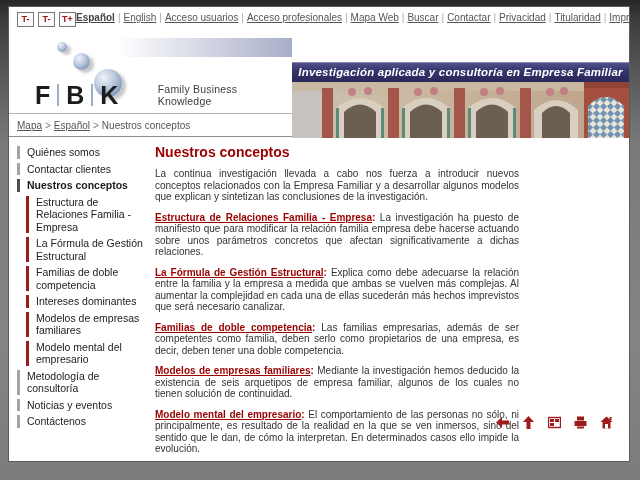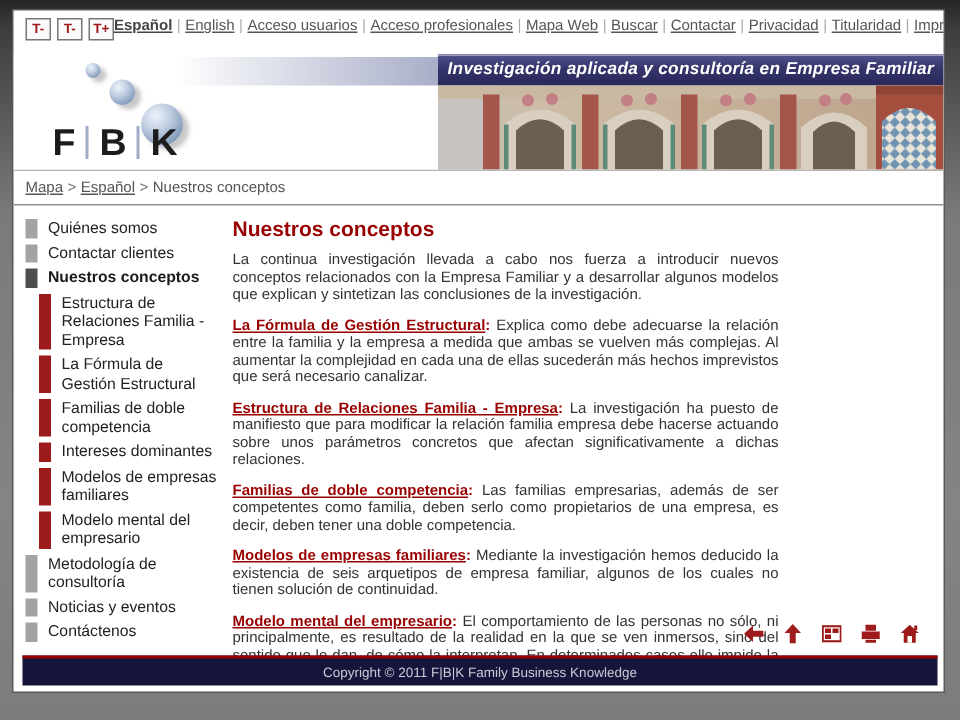--- a/index.html
+++ b/index.html
@@ -30,36 +30,36 @@
           background:radial-gradient(circle at 35% 30%, #eef2f9 0%, #c3d0e3 35%, #8aa0bf 72%, #62799e 100%);
           box-shadow:4px 3px 3px rgba(130,130,130,.45);}
   .s1{width:10px;height:10px;left:48px;top:6px;}
   .s2{width:17px;height:17px;left:64px;top:17px;}
   .s3{width:28px;height:28px;left:85px;top:33px;}
   .logo-row{position:absolute;left:26px;bottom:5px;display:flex;align-items:center;cursor:pointer;}
   .logo-letter{font-size:25px;font-weight:bold;color:#1c1c1c;line-height:26px;}
   .logo-bar{display:inline-block;width:2px;height:22px;background:#9fadc7;margin:0 7px;}
   .logo-gap{display:inline-block;width:40px;}
   .tagline{font-size:10.5px;color:#3c3c3c;letter-spacing:.2px;}
-  .header-right{width:337px;display:flex;flex-direction:column;}
+  .header-right{width:337px;display:flex;flex-direction:column;margin-top:26px;}
   .banner-bar{height:20px;background:linear-gradient(180deg,#50508a 0%,#34346b 45%,#28285a 100%);
               border-top:1px solid #8b8bb0;color:#fff;font-size:11.5px;font-weight:bold;font-style:italic;
               text-align:center;line-height:19px;letter-spacing:.2px;}
   .banner-photo{flex:1;line-height:0;}
   .banner-photo svg{width:337px;height:56px;}
   
   .breadcrumb{padding:6px 8px 3px 8px;font-size:10px;color:#555;}
   .breadcrumb a{color:#555;text-decoration:underline;cursor:pointer;}
   .breadcrumb span.sep{margin:0 3px;color:#777;}
   .rule{border-top:1px solid #8f8f8f;margin:2px 0 0 0;}
   
   .main{display:flex;align-items:flex-start;}
   .sidebar{width:138px;padding:9px 0 0 8px;box-sizing:border-box;}
   .sidebar ul{list-style:none;margin:0;padding:0;font-size:10.5px;color:#222;}
-  .sidebar li{margin:0 0 4px 0;padding:0 0 0 7px;border-left:8px solid #a3a3a3;line-height:12.5px;cursor:pointer;}
+  .sidebar li{margin:0 0 4px 0;padding:0 0 0 7px;border-left:3px solid #a3a3a3;line-height:12.5px;cursor:pointer;}
   .sidebar li.active{font-weight:bold;border-left-color:#4e4e4e;color:#1a1a1a;}
   .sidebar li.sub{margin-left:9px;border-left-color:#9e1b1b;}
   .content{width:372px;padding:7px 0 0 8px;box-sizing:border-box;}
   .content h1{font-size:14px;font-weight:bold;color:#990000;margin:0 0 8px 0;}
   .content p{font-size:10px;line-height:11.5px;color:#333;text-align:justify;margin:0 0 9px 0;}
   .sec-head{font-weight:bold;color:#990000;text-decoration:underline;cursor:pointer;}
   .sec-colon{font-weight:bold;color:#990000;}
   
   .pager{position:absolute;right:16px;bottom:32px;display:flex;gap:13px;}
   .pager .pic{width:13px;height:13px;cursor:pointer;}
@@ -91,20 +91,21 @@
       <div class="sphere s1"></div>
       <div class="sphere s2"></div>
       <div class="sphere s3"></div>
       <div class="logo-row">
         <span class="logo-letter">F</span>
         <span class="logo-bar"></span>
         <span class="logo-letter">B</span>
         <span class="logo-bar"></span>
         <span class="logo-letter">K</span>
         <span class="logo-gap"></span>
+        <span class="tagline">Family Business Knowledge</span>
       </div>
     </div>
     <div class="header-right">
       <div class="banner-bar">Investigación aplicada y consultoría en Empresa Familiar</div>
       <div class="banner-photo">
         <svg viewBox="0 0 337 56" preserveAspectRatio="none">
           <defs>
             <linearGradient id="pg" x1="0" y1="0" x2="1" y2="0">
               <stop offset="0" stop-color="#c3bfb9"></stop>
               <stop offset="0.2" stop-color="#cdbda6"></stop>
@@ -181,23 +182,23 @@
         <li>Noticias y eventos</li>
         <li>Contáctenos</li>
 
       </ul>
     </div>
 
     <div class="content">
       <h1>Nuestros conceptos</h1>
       <p>La continua investigación llevada a cabo nos fuerza a introducir nuevos conceptos relacionados con la Empresa Familiar y a desarrollar algunos modelos que explican y sintetizan las conclusiones de la investigación.</p>
 
+      <p><span class="sec-head">Estructura de Relaciones Familia - Empresa</span><span class="sec-colon">:</span> <span>La investigación ha puesto de manifiesto que para modificar la relación familia empresa debe hacerse actuando sobre unos parámetros concretos que afectan significativamente a dichas relaciones.</span></p>
+
       <p><span class="sec-head">La Fórmula de Gestión Estructural</span><span class="sec-colon">:</span> <span>Explica como debe adecuarse la relación entre la familia y la empresa a medida que ambas se vuelven más complejas. Al aumentar la complejidad en cada una de ellas sucederán más hechos imprevistos que será necesario canalizar.</span></p>
-
-      <p><span class="sec-head">Estructura de Relaciones Familia - Empresa</span><span class="sec-colon">:</span> <span>La investigación ha puesto de manifiesto que para modificar la relación familia empresa debe hacerse actuando sobre unos parámetros concretos que afectan significativamente a dichas relaciones.</span></p>
 
       <p><span class="sec-head">Familias de doble competencia</span><span class="sec-colon">:</span> <span>Las familias empresarias, además de ser competentes como familia, deben serlo como propietarios de una empresa, es decir, deben tener una doble competencia.</span></p>
 
 
       <p><span class="sec-head">Modelos de empresas familiares</span><span class="sec-colon">:</span> <span>Mediante la investigación hemos deducido la existencia de seis arquetipos de empresa familiar, algunos de los cuales no tienen solución de continuidad.</span></p>
 
       <p><span class="sec-head">Modelo mental del empresario</span><span class="sec-colon">:</span> <span>El comportamiento de las personas no sólo, ni principalmente, es resultado de la realidad en la que se ven inmersos, sino del sentido que le dan, de cómo la interpretan. En determinados casos ello impide la evolución.</span></p>
     </div>
   </div>
 
@@ -229,17 +230,14 @@
     </div>
     <div class="pic">
       <svg viewBox="0 0 13 13">
         <path fill="#9e1b1b" d="M6.5 0.5 L12.5 6 H10.5 V12.5 H2.5 V6 H0.5 Z"></path>
         <rect x="9.5" y="1" width="2" height="3" fill="#9e1b1b"></rect>
         <rect x="5" y="8" width="3" height="4.5" fill="#ffffff"></rect>
       </svg>
     </div>
   </div>
 
-  <div class="footer">
-    <span>Copyright © 2011 F|B|K Family Business Knowledge</span>
-  </div>
 
 </div>
 
 </body></html>

